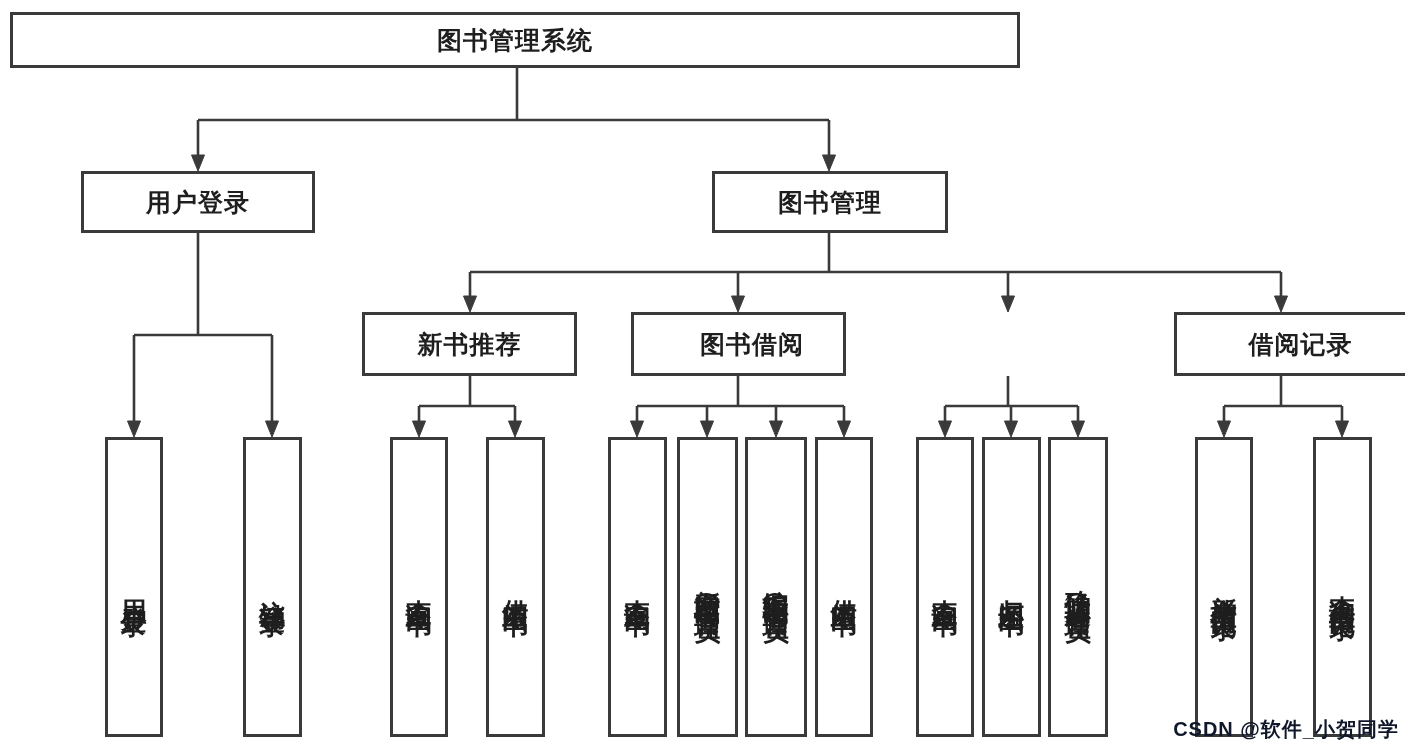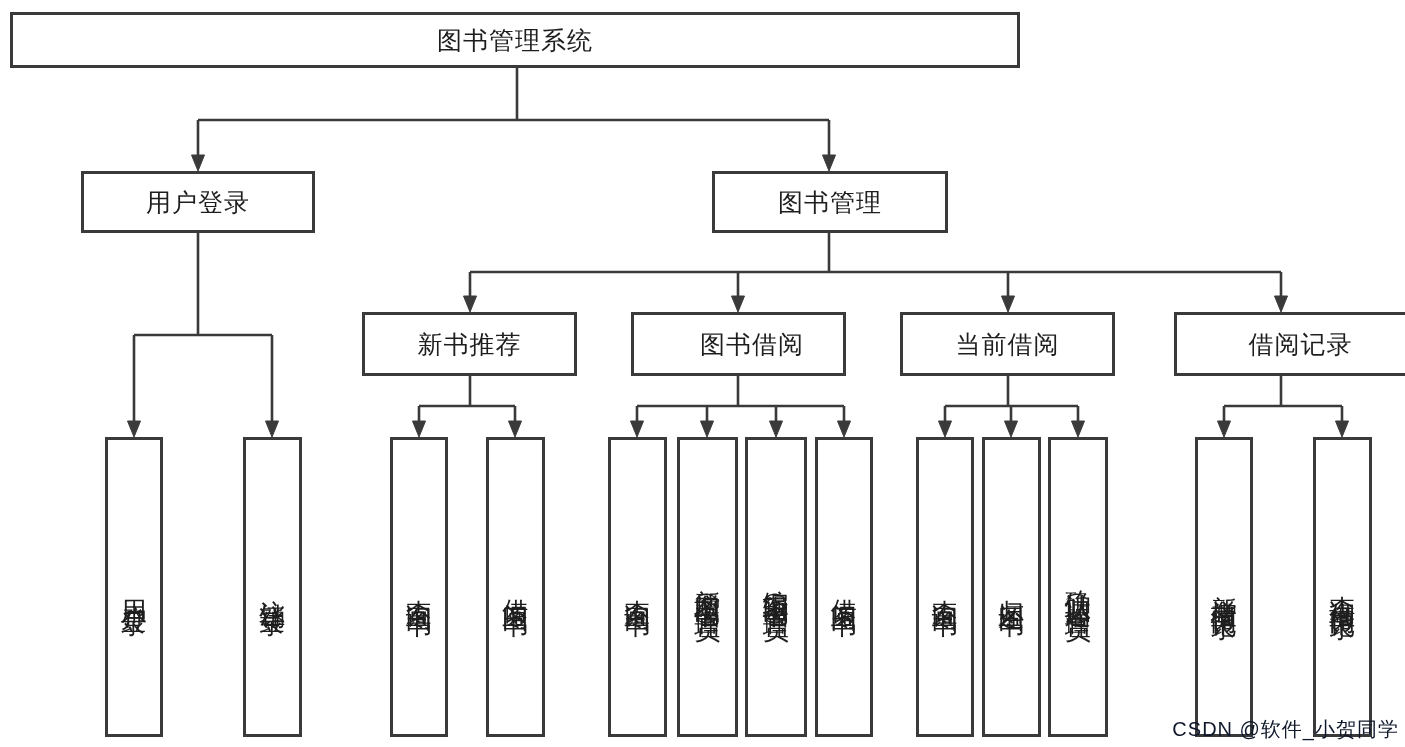--- a/index.html
+++ b/index.html
@@ -2,20 +2,21 @@
 <html><head>
 <meta charset="utf-8">
 <style>
   html,body{margin:0;padding:0;background:#ffffff;}
   .canvas{
     position:relative;
     width:1405px;height:747px;
     background:#ffffff;
     font-family:"Liberation Sans","DejaVu Sans",sans-serif;
     overflow:hidden;
+    font-weight:bold;
   }
   .wires{position:absolute;left:0;top:0;z-index:1;}
   .wires path.wire{stroke:#3a3a3a;stroke-width:2.6;fill:none;}
   .wires path.arrow{fill:#3a3a3a;stroke:#3a3a3a;stroke-width:1;}
   .node{
     position:absolute;box-sizing:border-box;z-index:2;
     border:3px solid #3a3a3a;background:#ffffff;
     display:flex;align-items:center;justify-content:center;
     color:#1e1e1e;
   }
@@ -90,23 +91,20 @@
   <div class="node" style="left:362px;top:312px;width:215px;height:64px;">
     <span class="h-label">新书推荐</span>
   </div>
 
   <div class="node" style="left:712px;top:171px;width:236px;height:62px;">
     <span class="h-label">图书管理</span>
   </div>
   <div class="node" style="left:631px;top:312px;width:215px;height:64px;padding-left:27px;">
     <span class="h-label">图书借阅</span>
   </div>
-  <div class="node" style="left:900px;top:312px;width:215px;height:64px;">
-    <span class="h-label">当前借阅</span>
-  </div>
   <div class="node" style="left:1174px;top:312px;width:253px;height:64px;">
     <span class="h-label">借阅记录</span>
   </div>
 
   <div class="node" style="left:105px;top:437px;width:58px;height:300px;">
     <span class="v-label">用户登录</span>
   </div>
   <div class="node" style="left:243px;top:437px;width:59px;height:300px;">
     <span class="v-label">注销登录</span>
   </div>

